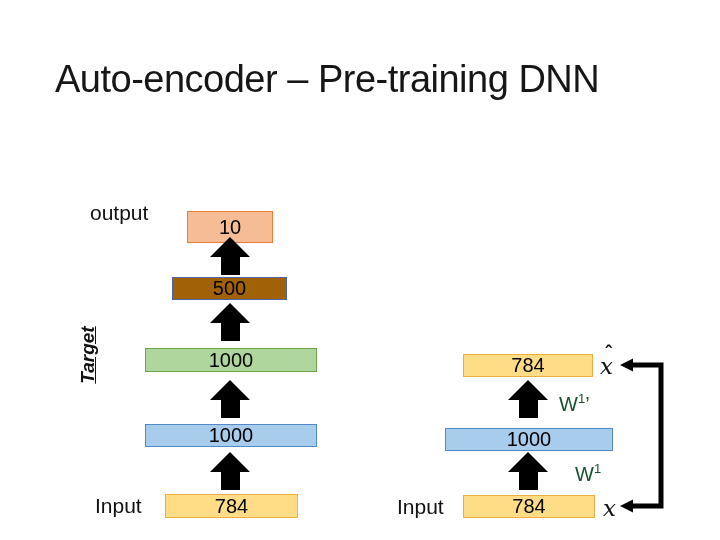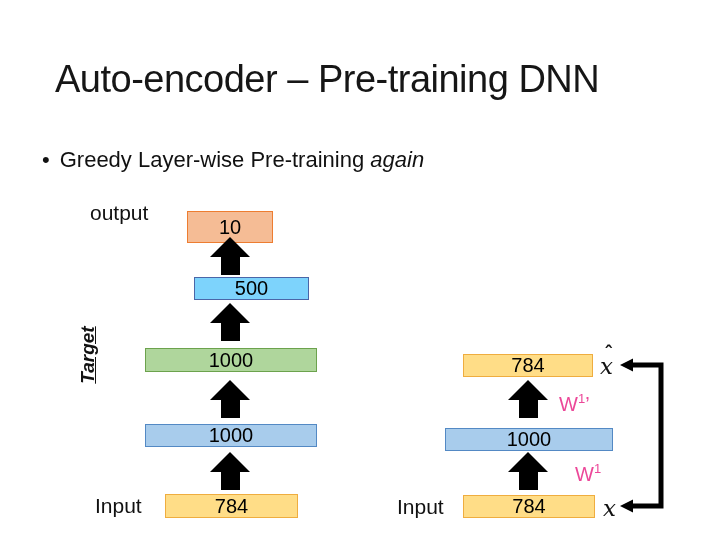--- a/index.html
+++ b/index.html
@@ -49,21 +49,21 @@
     border-left:20px solid transparent; border-right:20px solid transparent;
     border-bottom:20px solid #000;
   }
   .up-arrow .stem { margin:0 auto; width:19px; height:18px; background:#000; }
   .arrow-l1 { left:210px; top:237px; }
   .arrow-l2 { left:210px; top:303px; }
   .arrow-l3 { left:210px; top:380px; }
   .arrow-l4 { left:210px; top:452px; }
   .arrow-r1 { left:508px; top:380px; }
   .arrow-r2 { left:508px; top:452px; }
-  .w-label { position:absolute; font-size:20px; color:#ec4899; white-space:nowrap; }
+  .w-label { position:absolute; font-size:20px; color:#14532d; white-space:nowrap; }
   .w1p-label { left:559px; top:391px; }
   .w1-label  { left:575px; top:461px; }
   .w-label sup { font-size:13px; }
   .math-sym {
     position:absolute; font-family:"DejaVu Serif", serif; font-style:italic;
     font-size:23px; color:#111;
   }
   .xhat-symbol { left:600px; top:353px; }
   .xhat-symbol .hat {
     position:absolute; left:4px; top:-11px;
@@ -72,37 +72,33 @@
   .x-symbol { left:603px; top:495px; }
   .feedback-bracket { position:absolute; left:617px; top:355px; }
 </style>
 </head>
 <body>
 
 <div class="slide">
 
   <h1 class="title">Auto-encoder – Pre-training DNN</h1>
 
-  <div class="bullet">
-    <span class="marker">•</span><span>Greedy Layer-wise Pre-training</span>
-    <em>again</em>
-  </div>
 
   <div class="diagram-label output-label">output</div>
   <div class="target-label">Target</div>
   <div class="diagram-label input-label-left">Input</div>
 
   <div class="layer-box box-l-output" style="background-color: rgb(245, 188, 149); border-color: rgb(237, 125, 49);">10</div>
 
   <div class="up-arrow arrow-l1">
     <div class="head"></div>
     <div class="stem"></div>
   </div>
 
-  <div class="layer-box box-l-500" style="background-color: #7dd3fc; border-color: rgb(74, 102, 168); margin-left: 22px;">500</div>
+  <div class="layer-box box-l-500" style="background-color: #a16207; border-color: rgb(74, 102, 168);">500</div>
 
   <div class="up-arrow arrow-l2">
     <div class="head"></div>
     <div class="stem"></div>
   </div>
 
   <div class="layer-box box-l-1000g" style="background-color: rgb(175, 214, 156); border-color: rgb(108, 162, 77);">1000</div>
 
   <div class="up-arrow arrow-l3">
     <div class="head"></div>

